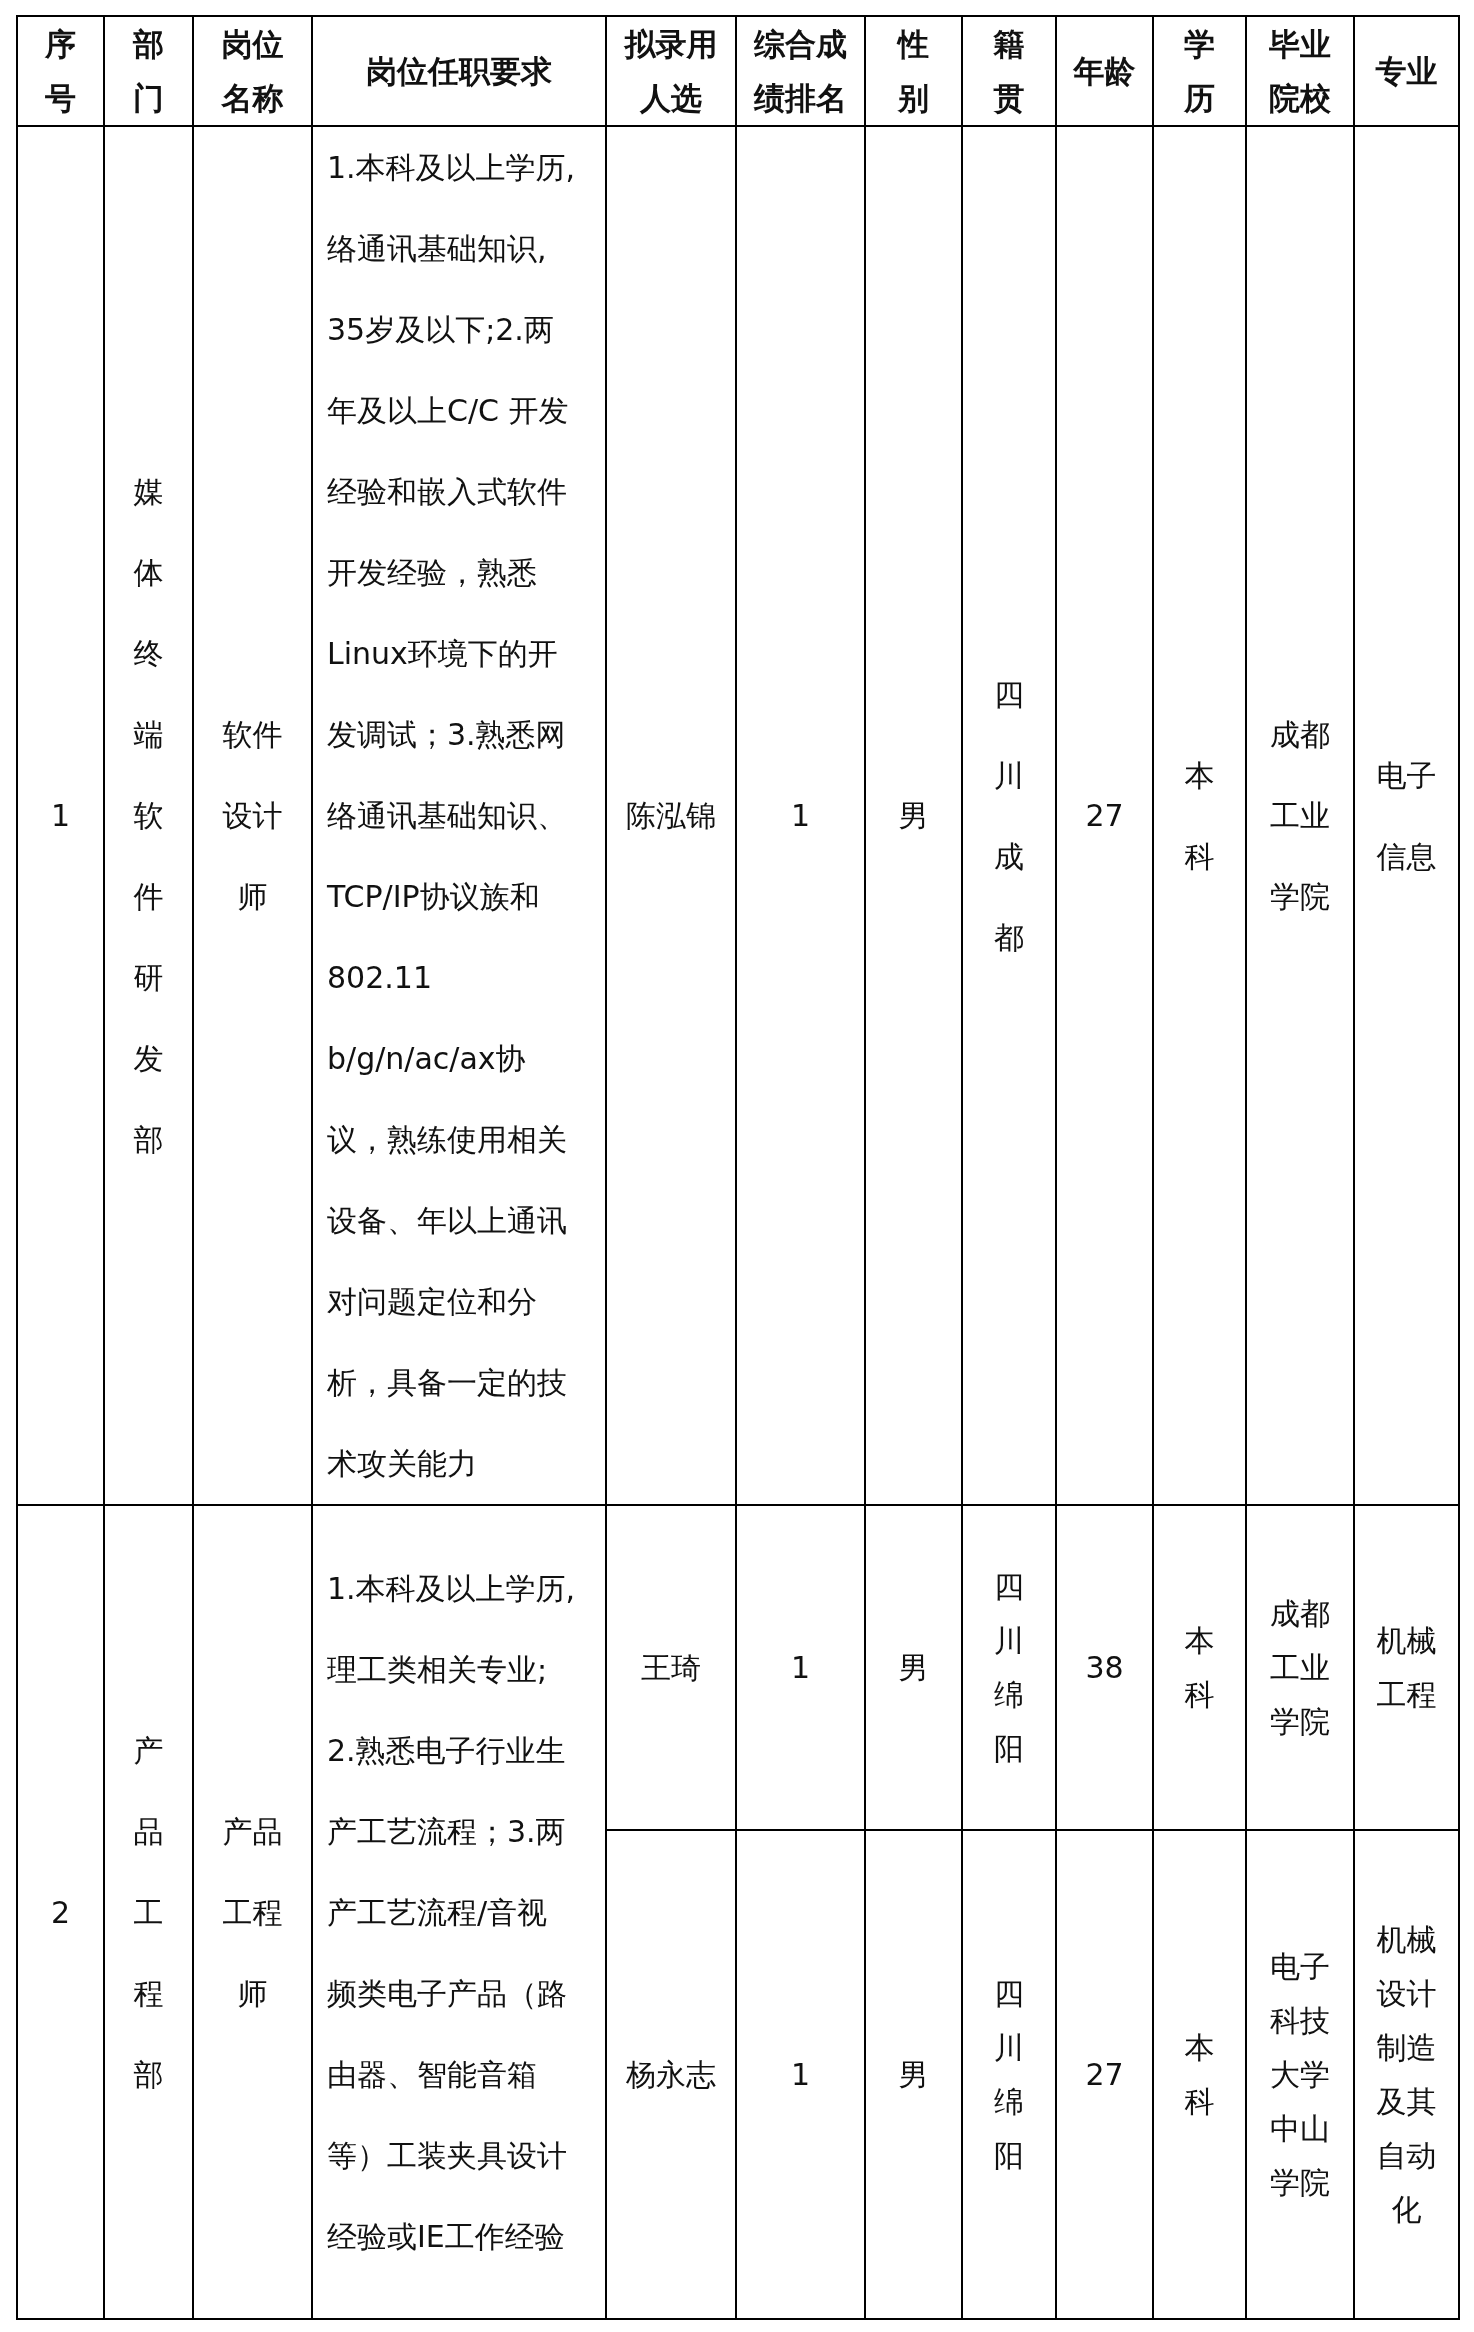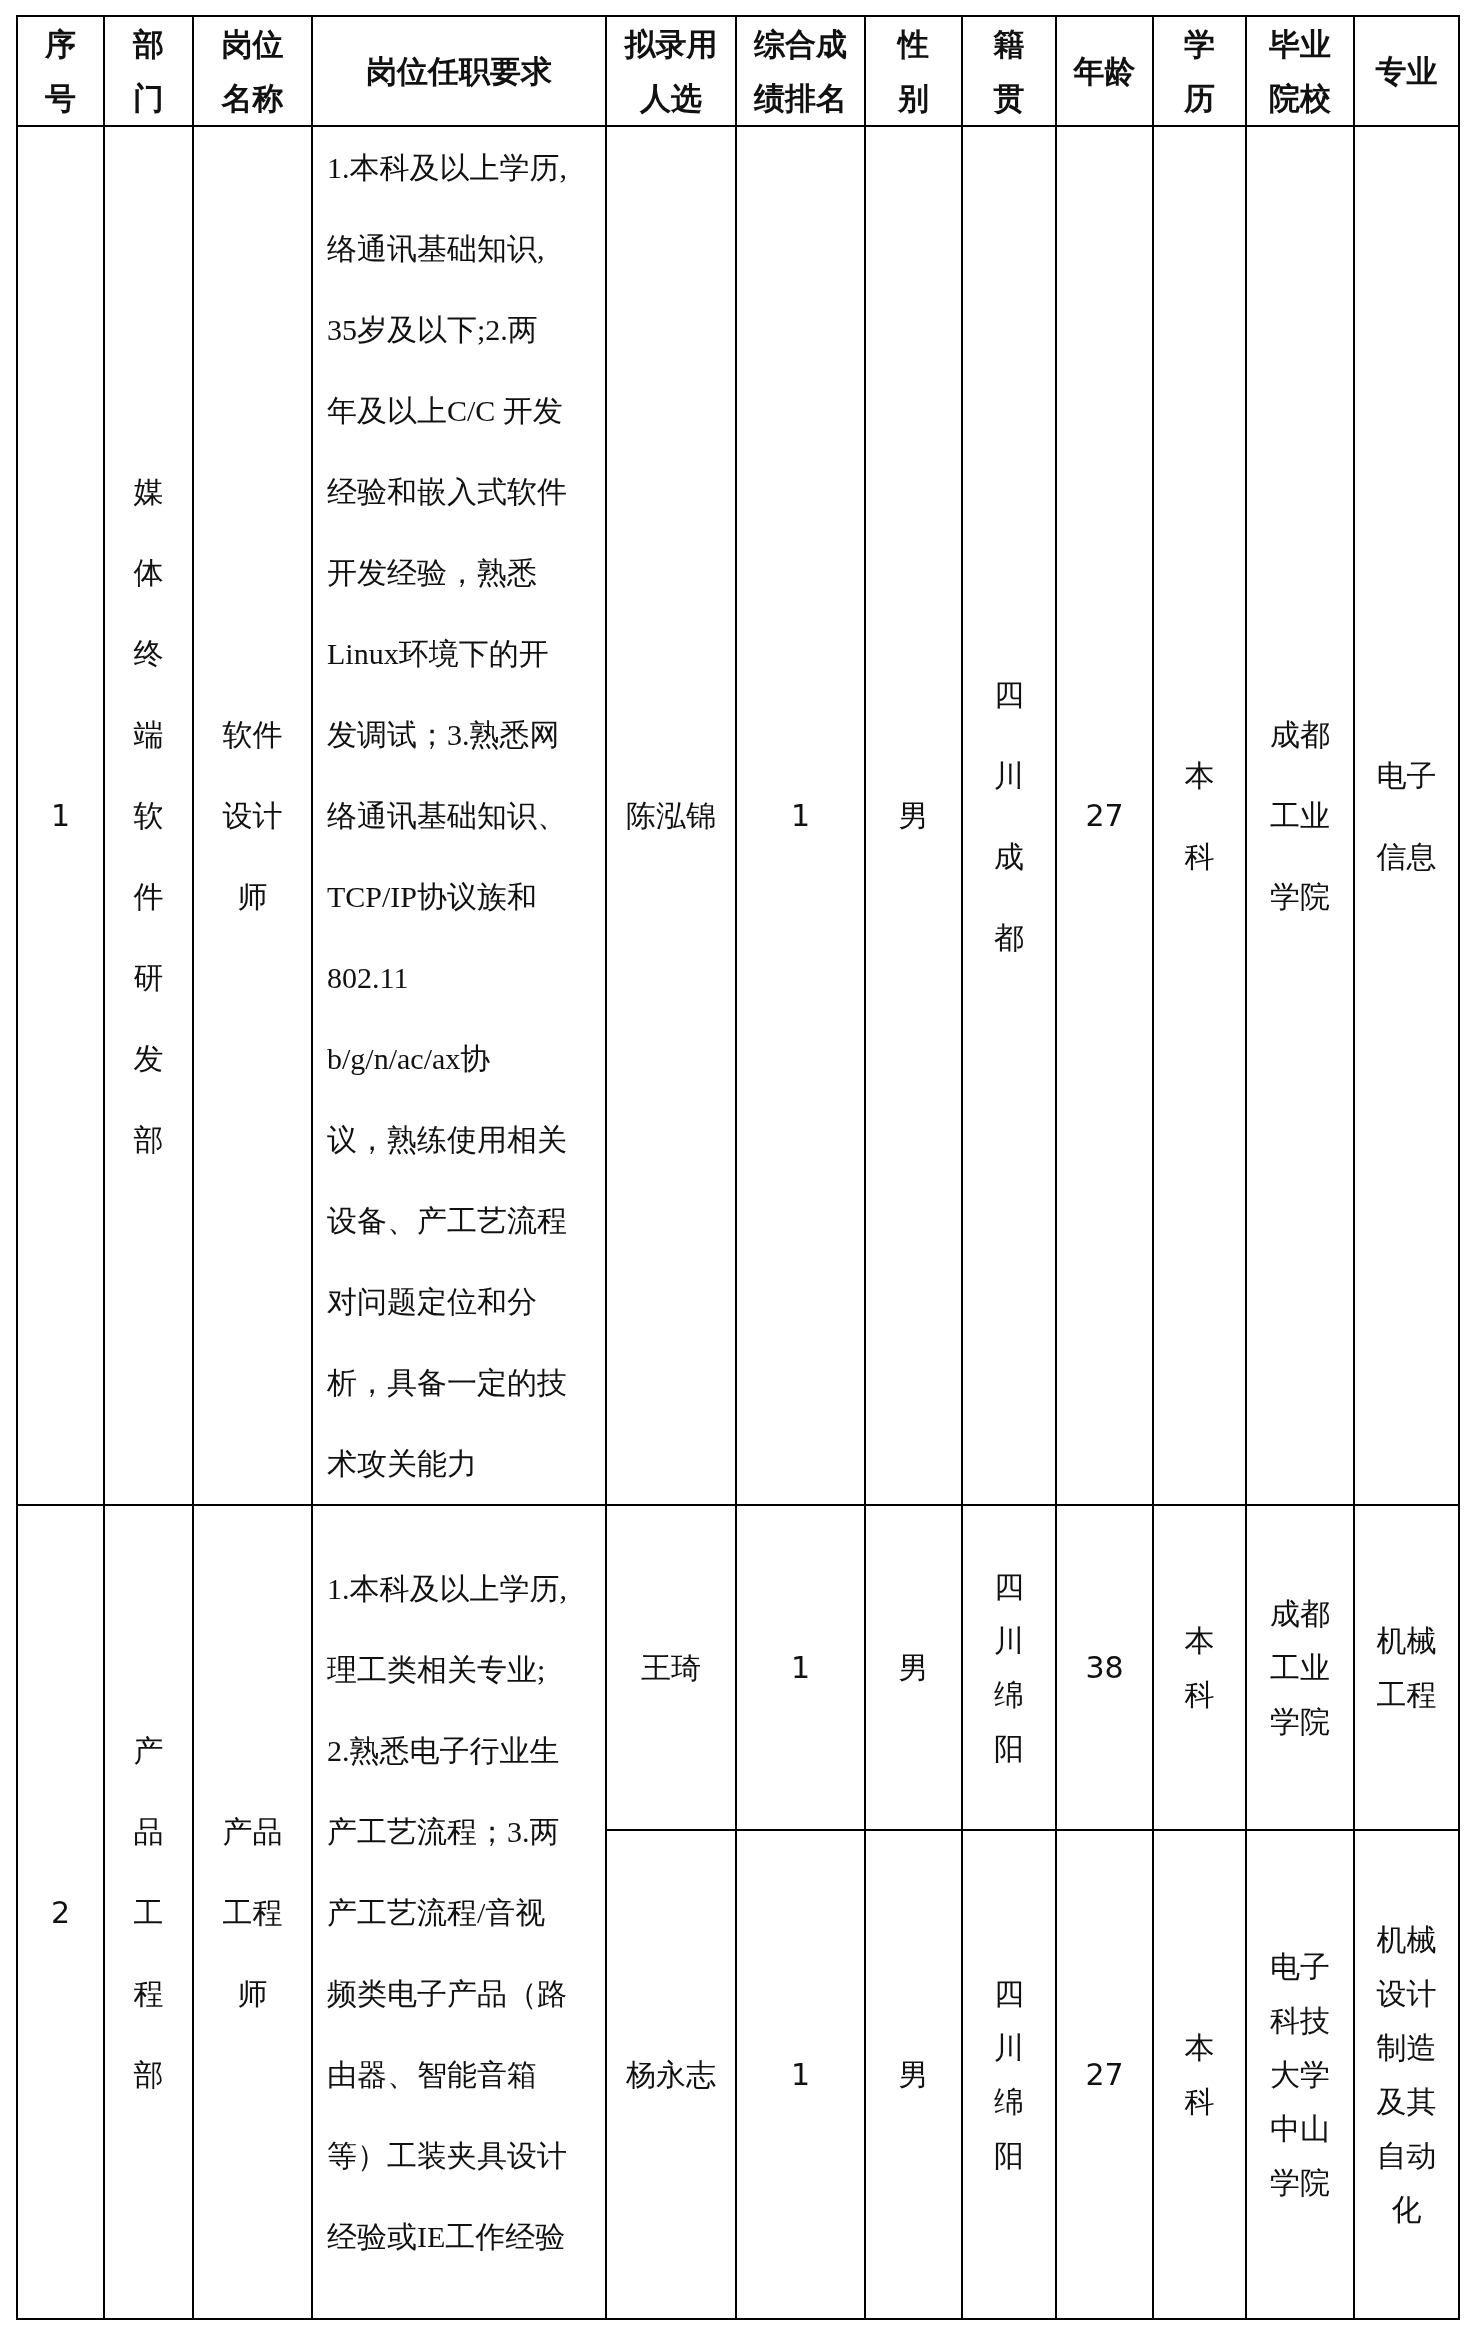--- a/index.html
+++ b/index.html
@@ -2,21 +2,21 @@
 <html><head>
 <meta charset="utf-8">
 <style>
   html, body { margin:0; padding:0; background:#ffffff; }
   body { width:1474px; height:2332px; position:relative; overflow:hidden;
          font-family:"DejaVu Sans","Liberation Sans",sans-serif; color:#111; }
   table.grid { position:absolute; left:16px; top:15px; border-collapse:collapse; table-layout:fixed; }
   table.grid td, table.grid th { border:2.5px solid #000; padding:0; text-align:center; vertical-align:middle;
          font-size:30px; line-height:81px; }
   table.grid th { font-weight:bold; line-height:54px; height:108px; font-size:31px; }
-  .req { text-align:left !important; padding-left:14px !important; padding-right:6px !important;font-family:Liberation Serif, serif; }
+  .req { text-align:left !important; padding-left:14px !important; padding-right:6px !important; }
   .line { display:block; }
 </style>
 </head>
 <body>
 
 <table class="grid">
   <colgroup>
     <col style="width:87px">
       <col style="width:89px">
       <col style="width:119px">
@@ -106,21 +106,21 @@
           <span class="line">年及以上C/C 开发</span>
           <span class="line">经验和嵌入式软件</span>
           <span class="line">开发经验，熟悉</span>
           <span class="line">Linux环境下的开</span>
           <span class="line">发调试；3.熟悉网</span>
           <span class="line">络通讯基础知识、</span>
           <span class="line">TCP/IP协议族和</span>
           <span class="line">802.11</span>
           <span class="line">b/g/n/ac/ax协</span>
           <span class="line">议，熟练使用相关</span>
-          <span class="line">设备、产工艺流程</span>
+          <span class="line">设备、年以上通讯</span>
           <span class="line">对问题定位和分</span>
           <span class="line">析，具备一定的技</span>
           <span class="line">术攻关能力</span>
         </td>
       <td><span>陈泓锦</span></td>
       <td><span>1</span></td>
       <td><span>男</span></td>
       <td>
           <span class="line">四</span>
           <span class="line">川</span>

